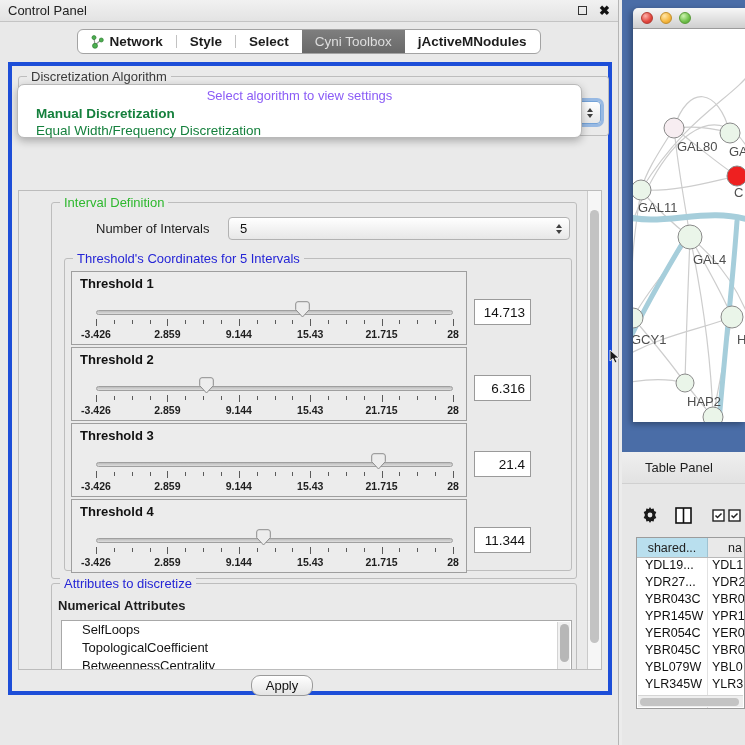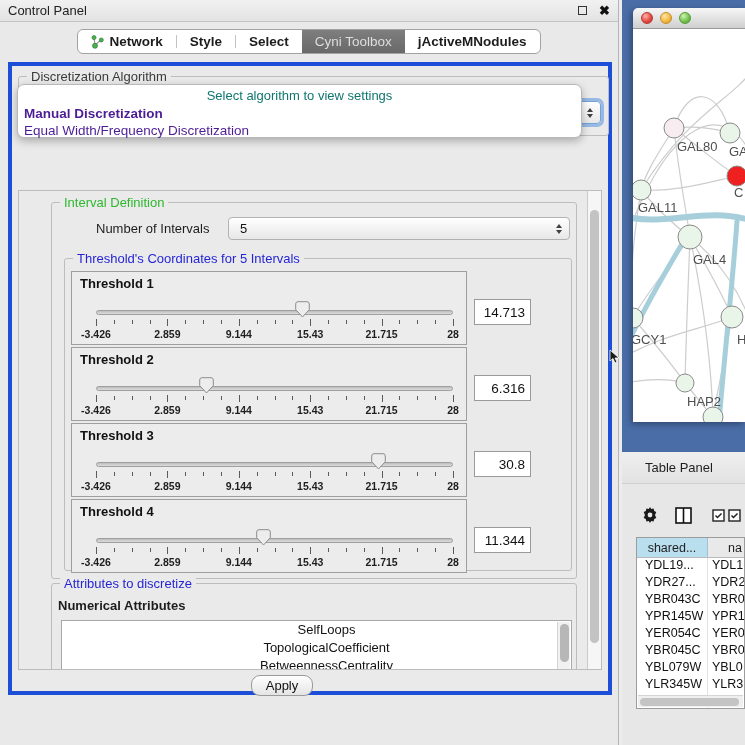--- a/index.html
+++ b/index.html
@@ -29,22 +29,22 @@
   .lbl-blue{color:#2525d6;}
 
   .combo{position:absolute;height:23px;border:1px solid #b2b2b2;border-radius:4px;background:linear-gradient(#ffffff,#e7e7e7);display:flex;align-items:center;padding:0 22px 0 11px;font-size:13px;color:#111;}
   .combo.focused{border-color:#74a3d8;box-shadow:0 0 0 3px rgba(106,158,222,.65);}
   .stepper{position:absolute;right:7px;top:50%;transform:translateY(-50%);display:flex;flex-direction:column;gap:2px;}
   .stepper .up{width:0;height:0;border-left:3.5px solid transparent;border-right:3.5px solid transparent;border-bottom:4.5px solid #3f3f3f;}
   .stepper .down{width:0;height:0;border-left:3.5px solid transparent;border-right:3.5px solid transparent;border-top:4.5px solid #3f3f3f;}
 
   
   .algo-popup{position:absolute;left:13px;top:80px;width:565px;height:54px;background:#fff;border:1px solid #b9b9b9;border-radius:7px;box-shadow:0 3px 8px rgba(0,0,0,.28);z-index:40;}
-  .popup-hint{position:absolute;left:0;top:3px;width:100%;text-align:center;color:#0f766e;font-size:13px;}
-  .popup-item{position:absolute;left:6px;width:98%;font-size:13.5px;color:#4c1d95;white-space:nowrap;}
+  .popup-hint{position:absolute;left:0;top:3px;width:100%;text-align:center;color:#8b5cf6;font-size:13px;}
+  .popup-item{position:absolute;left:18px;width:98%;font-size:13.5px;color:#15803d;white-space:nowrap;}
   .popup-item.bold{font-weight:bold;}
 
   
   .viewport{position:absolute;left:6px;top:124px;width:584px;height:480px;border:1px solid #bcbcbc;background:#eaeaea;overflow:hidden;}
   .vscroll{position:absolute;right:0;top:0;width:14px;height:100%;background:#f6f6f6;border-left:1px solid #cacaca;}
   .vscroll .thumb{position:absolute;left:2px;width:9px;border-radius:5px;background:#c3c3c3;}
 
   
   .th-panel{position:absolute;left:6px;width:396px;height:74px;border:1px solid #9e9e9e;background:#ececec;}
   .th-label{position:absolute;left:8px;top:4px;font-weight:bold;font-size:13px;color:#111;}
@@ -53,21 +53,21 @@
   .ticks{position:absolute;left:24px;top:47px;width:357px;height:8px;}
   .tick{position:absolute;top:0;width:1px;background:#5a5a5a;}
   .tick.minor{height:4px;top:1px;}
   .tick.major{height:7px;}
   .tick-labels{position:absolute;left:24px;top:56px;width:357px;height:13px;}
   .tick-label{position:absolute;transform:translateX(-50%);font-size:10.5px;font-weight:bold;color:#1e1e1e;white-space:nowrap;}
   .value-box{position:absolute;left:402px;top:27px;width:57px;height:26px;background:#fff;border:1px solid #9a9a9a;display:flex;align-items:center;justify-content:flex-end;padding-right:5px;font-size:13.5px;color:#111;}
 
   
   .attr-list{position:absolute;background:#fff;border:1px solid #a8a8a8;overflow:hidden;}
-  .attr-item{padding:1px 0 1px 20px;font-size:13px;color:#131313;line-height:16px;text-align:center;}
+  .attr-item{padding:1px 0 1px 20px;font-size:13px;color:#131313;line-height:16px;}
   .attr-scroll{position:absolute;right:1px;top:1px;width:13px;height:96%;background:#f1f1f1;border-left:1px solid #d4d4d4;}
   .attr-scroll .thumb{position:absolute;left:2px;top:2px;width:9px;height:38px;border-radius:5px;background:#b7b7b7;}
 
   .apply-btn{position:absolute;left:239px;top:609px;width:62px;height:21px;border:1px solid #9a9a9a;border-radius:9px;background:linear-gradient(#ffffff,#e4e4e4);display:flex;align-items:center;justify-content:center;font-size:13px;color:#111;}
 
   .cp-bottom-tabs{position:absolute;left:0;top:702px;width:100%;display:flex;justify-content:center;}
 
   
   .right-area{position:absolute;left:622px;top:0;width:123px;height:745px;}
   .desktop-blue{position:absolute;left:0;top:0;width:100%;height:452px;background:#4a6da7;}
@@ -277,21 +277,21 @@
                     <div class="tick major" style="left: 100%;"></div>
                   </div>
                   <div class="tick-labels">
                     <div class="tick-label" style="left: 0%;">-3.426</div>
                     <div class="tick-label" style="left: 20%;">2.859</div>
                     <div class="tick-label" style="left: 40%;">9.144</div>
                     <div class="tick-label" style="left: 60%;">15.43</div>
                     <div class="tick-label" style="left: 80%;">21.715</div>
                     <div class="tick-label" style="left: 100%;">28</div>
                   </div>
-                  <div class="value-box">30.8</div>
+                  <div class="value-box">21.4</div>
                 </div>
                 <div class="th-panel" style="top: 240px;">
                   <div class="th-label">Threshold 4</div>
                   <div class="slider-track"></div>
                   <div class="slider-thumb" style="left: 184.288px;"><svg width="15" height="17" viewBox="0 0 15 17">
                       <path d="M3 0.7 H12 Q14.3 0.7 14.3 3 V8.6 L7.5 16 L0.7 8.6 V3 Q0.7 0.7 3 0.7 Z" fill="#ededed" stroke="#8d8d8d" stroke-width="1"></path>
                     </svg></div>
                   <div class="ticks">
                     <div class="tick major" style="left: 0%;"></div>
                     <div class="tick minor" style="left: 5%;"></div>

